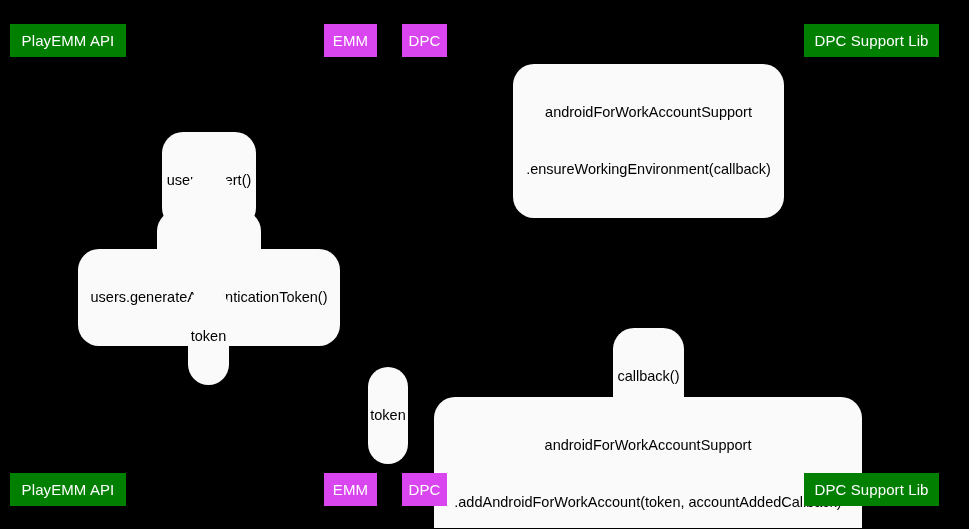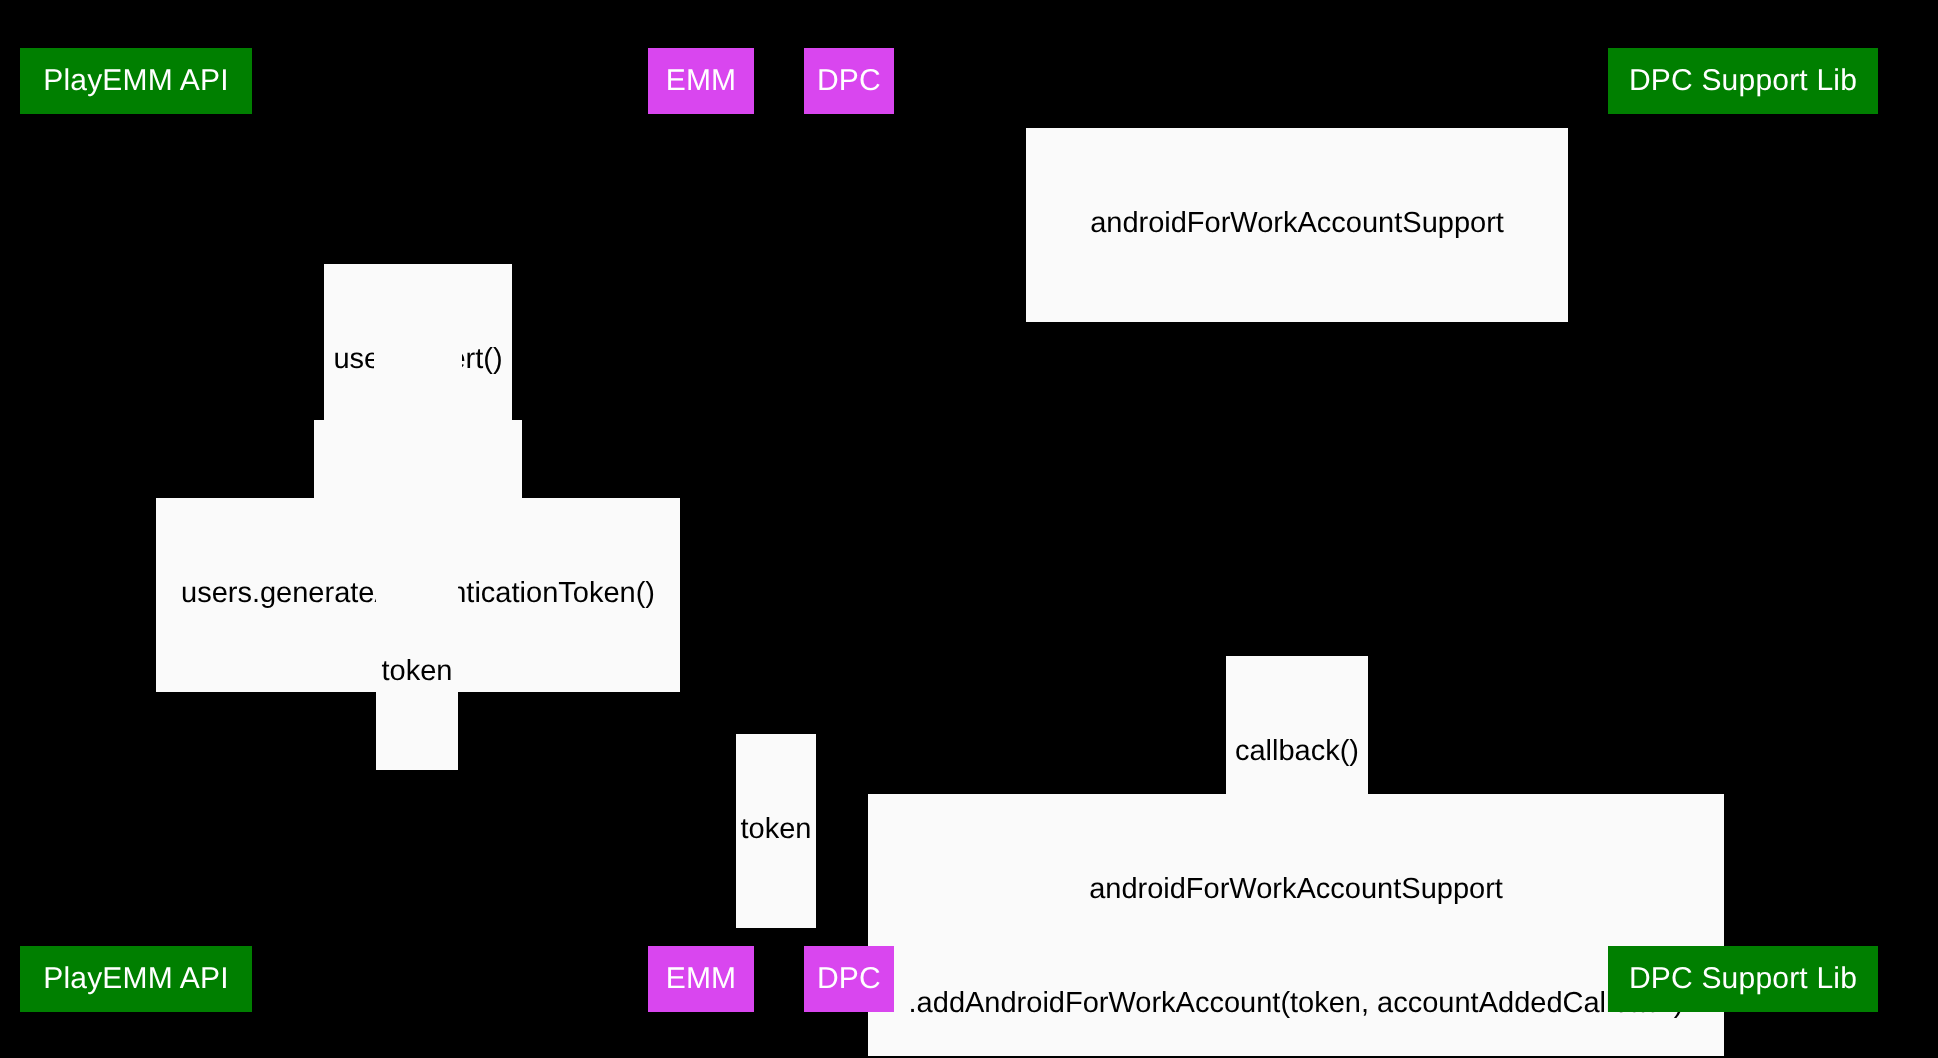--- a/index.html
+++ b/index.html
@@ -52,20 +52,21 @@
     position: absolute;
     box-sizing: border-box;
     background: #fafafa;
     color: #000000;
     font-size: 14.5px;
     line-height: 19px;
     text-align: center;
     padding: 1px 2px;
     white-space: pre;
     user-select: none;
+    border-radius: 21px;
   }
   .msg.two-line { line-height: 19px; }
 </style>
 </head>
 <body>
 
 <div id="diagram">
 
   <div class="lifeline" style="left:67px;  top:56px; height:409px;"></div>
   <div class="lifeline" style="left:350px; top:56px; height:409px;"></div>
@@ -93,20 +94,21 @@
   <div class="participant blue" style="left:402px; top:24px; width:45px; height:33px;">
     <span>DPC</span>
   </div>
 
   <div class="participant green" style="left:804px; top:24px; width:135px; height:33px;">
     <span>DPC Support Lib</span>
   </div>
 
   <div class="msg two-line" style="left:513px; top:64px; width:271px;">
     <div>androidForWorkAccountSupport</div>
+    <div>.ensureWorkingEnvironment(callback)</div>
   </div>
 
   <div class="msg" style="left:162px; top:132px; width:94px;">
     <div>users.insert()</div>
   </div>
 
   <div class="msg" style="left:187px; top:171px; width:44px;">
     <div>userID</div>
   </div>
 

